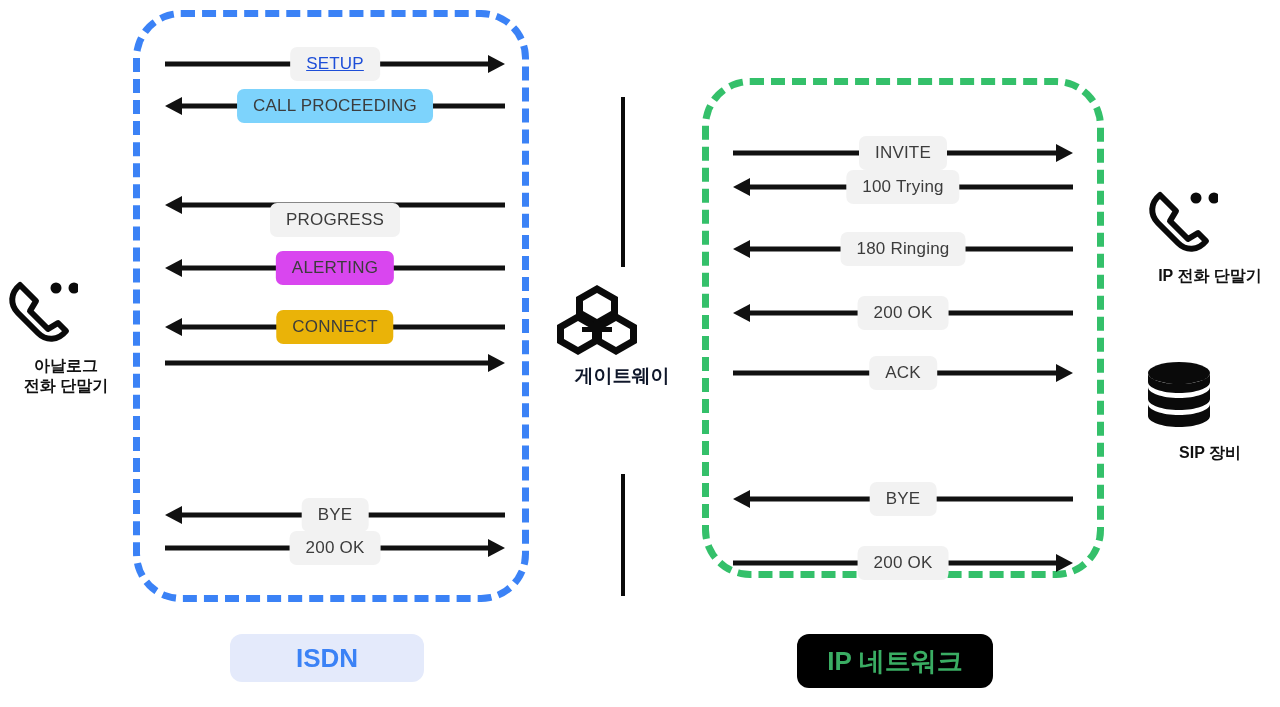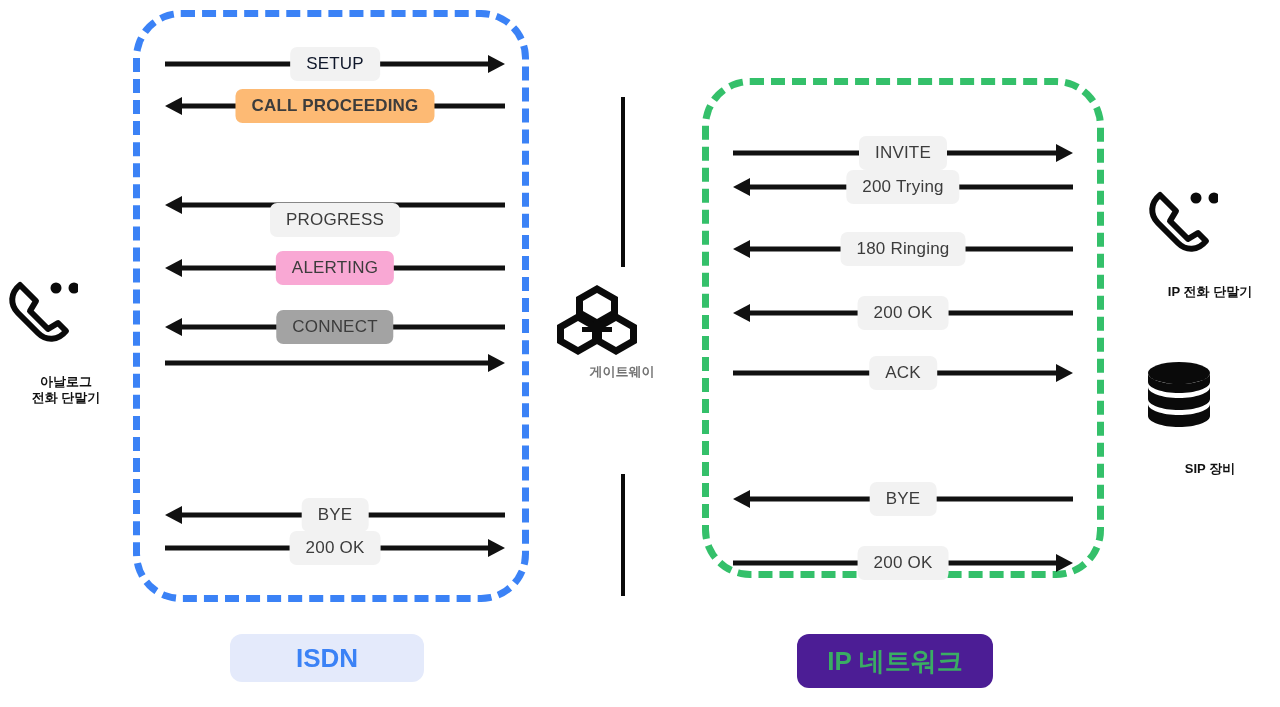--- a/index.html
+++ b/index.html
@@ -143,33 +143,33 @@
 
   #gateway-node {
     position: absolute;
     left: 556px;
     top: 283px;
     width: 132px;
     text-align: center;
   }
   #gateway-node .node-label {
     margin-top: 6px;
-    font-size: 13px;
+    font-size: 19px;
     font-weight: bold;
-    color: #737373;
+    color: #0f172a;
   }
 
   
   .device-node {
     position: absolute;
     text-align: center;
   }
   .device-node .node-label {
-    margin-top: 25px;
-    font-size: 13px;
+    margin-top: 7px;
+    font-size: 16px;
     font-weight: bold;
     color: #111111;
     line-height: 1.25;
     white-space: pre-line;
   }
   #node-analog { left: 0px;    top: 275px; width: 132px; }
   #node-ipphone{ left: 1140px; top: 185px; width: 140px; }
   #node-sip    { left: 1140px; top: 358px; width: 140px; }
 
   
@@ -206,49 +206,49 @@
   <div class="zone zone-ip" id="zone-ip" style="border-color: rgb(52, 192, 106);"></div>
 
   <div class="gw-line" id="gw-line-top"></div>
   <div class="gw-line" id="gw-line-bottom"></div>
 
   <div id="isdn-messages">
       <div class="msg-row" style="left: 165px; top: 49px; width: 340px;">
         <div class="msg-line-wrap">
           <div class="msg-shaft" style="background: rgb(17, 17, 17); left: 0px; right: 17px;"></div>
           <div class="arrow-head right" style="right: 0px; border-left-color: rgb(17, 17, 17);"></div>
-          <div class="msg-label" style="background: rgb(242, 242, 242); color: #0f172a;">SETUP</div>
+          <div class="msg-label" style="background: rgb(242, 242, 242); color: #1d4ed8; text-decoration: underline;">SETUP</div>
         </div>
       </div>
       <div class="msg-row" style="left: 165px; top: 91px; width: 340px;">
         <div class="msg-line-wrap">
           <div class="msg-shaft" style="background: rgb(17, 17, 17); left: 17px; right: 0px;"></div>
           <div class="arrow-head left" style="left: 0px; border-right-color: rgb(17, 17, 17);"></div>
-          <div class="msg-label" style="background: #fdba74; color: rgb(60, 60, 60); font-weight: bold;">CALL PROCEEDING</div>
+          <div class="msg-label" style="background: #7dd3fc; color: rgb(60, 60, 60);">CALL PROCEEDING</div>
         </div>
       </div>
       <div class="msg-row" style="left: 165px; top: 190px; width: 340px;">
         <div class="msg-line-wrap">
           <div class="msg-shaft" style="background: rgb(17, 17, 17); left: 17px; right: 0px;"></div>
           <div class="arrow-head left" style="left: 0px; border-right-color: rgb(17, 17, 17);"></div>
           <div class="msg-label" style="background: rgb(242, 242, 242); color: rgb(60, 60, 60); margin-top: 15px;">PROGRESS</div>
         </div>
       </div>
       <div class="msg-row" style="left: 165px; top: 253px; width: 340px;">
         <div class="msg-line-wrap">
           <div class="msg-shaft" style="background: rgb(17, 17, 17); left: 17px; right: 0px;"></div>
           <div class="arrow-head left" style="left: 0px; border-right-color: rgb(17, 17, 17);"></div>
-          <div class="msg-label" style="background: #f9a8d4; color: rgb(60, 60, 60);">ALERTING</div>
+          <div class="msg-label" style="background: #d946ef; color: rgb(60, 60, 60);">ALERTING</div>
         </div>
       </div>
       <div class="msg-row" style="left: 165px; top: 312px; width: 340px;">
         <div class="msg-line-wrap">
           <div class="msg-shaft" style="background: rgb(17, 17, 17); left: 17px; right: 0px;"></div>
           <div class="arrow-head left" style="left: 0px; border-right-color: rgb(17, 17, 17);"></div>
-          <div class="msg-label" style="background: #a3a3a3; color: rgb(60, 60, 60);">CONNECT</div>
+          <div class="msg-label" style="background: #eab308; color: rgb(60, 60, 60);">CONNECT</div>
         </div>
       </div>
       <div class="msg-row" style="left: 165px; top: 348px; width: 340px;">
         <div class="msg-line-wrap">
           <div class="msg-shaft" style="background: rgb(17, 17, 17); left: 0px; right: 17px;"></div>
           <div class="arrow-head right" style="right: 0px; border-left-color: rgb(17, 17, 17);"></div>
         </div>
       </div>
       <div class="msg-row" style="left: 165px; top: 500px; width: 340px;">
         <div class="msg-line-wrap">
@@ -271,21 +271,21 @@
         <div class="msg-line-wrap">
           <div class="msg-shaft" style="background: rgb(17, 17, 17); left: 0px; right: 17px;"></div>
           <div class="arrow-head right" style="right: 0px; border-left-color: rgb(17, 17, 17);"></div>
           <div class="msg-label" style="background: rgb(242, 242, 242); color: rgb(60, 60, 60);">INVITE</div>
         </div>
       </div>
       <div class="msg-row" style="left: 733px; top: 172px; width: 340px;">
         <div class="msg-line-wrap">
           <div class="msg-shaft" style="background: rgb(17, 17, 17); left: 17px; right: 0px;"></div>
           <div class="arrow-head left" style="left: 0px; border-right-color: rgb(17, 17, 17);"></div>
-          <div class="msg-label" style="background: rgb(242, 242, 242); color: rgb(60, 60, 60);">200 Trying</div>
+          <div class="msg-label" style="background: rgb(242, 242, 242); color: rgb(60, 60, 60);">100 Trying</div>
         </div>
       </div>
       <div class="msg-row" style="left: 733px; top: 234px; width: 340px; text-align: center;">
         <div class="msg-line-wrap">
           <div class="msg-shaft" style="background: rgb(17, 17, 17); left: 17px; right: 0px;"></div>
           <div class="arrow-head left" style="left: 0px; border-right-color: rgb(17, 17, 17);"></div>
           <div class="msg-label" style="background: rgb(242, 242, 242); color: rgb(60, 60, 60);">180 Ringing</div>
         </div>
       </div>
       <div class="msg-row" style="left: 733px; top: 298px; width: 340px;">
@@ -383,17 +383,17 @@
                    C70 52 56 57 39 57 C22 57 8 52 8 46 Z"></path>
         </g>
       </svg>
     </span>
     <div class="node-label">SIP 장비</div>
   </div>
 
   <div class="net-pill" id="pill-isdn" style="background: rgb(228, 234, 251); color: rgb(59, 130, 246);">
     <span>ISDN</span>
   </div>
-  <div class="net-pill" id="pill-ipnet" style="background: #4c1d95; color: rgb(58, 173, 99);">
+  <div class="net-pill" id="pill-ipnet" style="background: #000000; color: rgb(58, 173, 99);">
     <span>IP 네트워크</span>
   </div>
 
 </div>
 
 </body></html>

